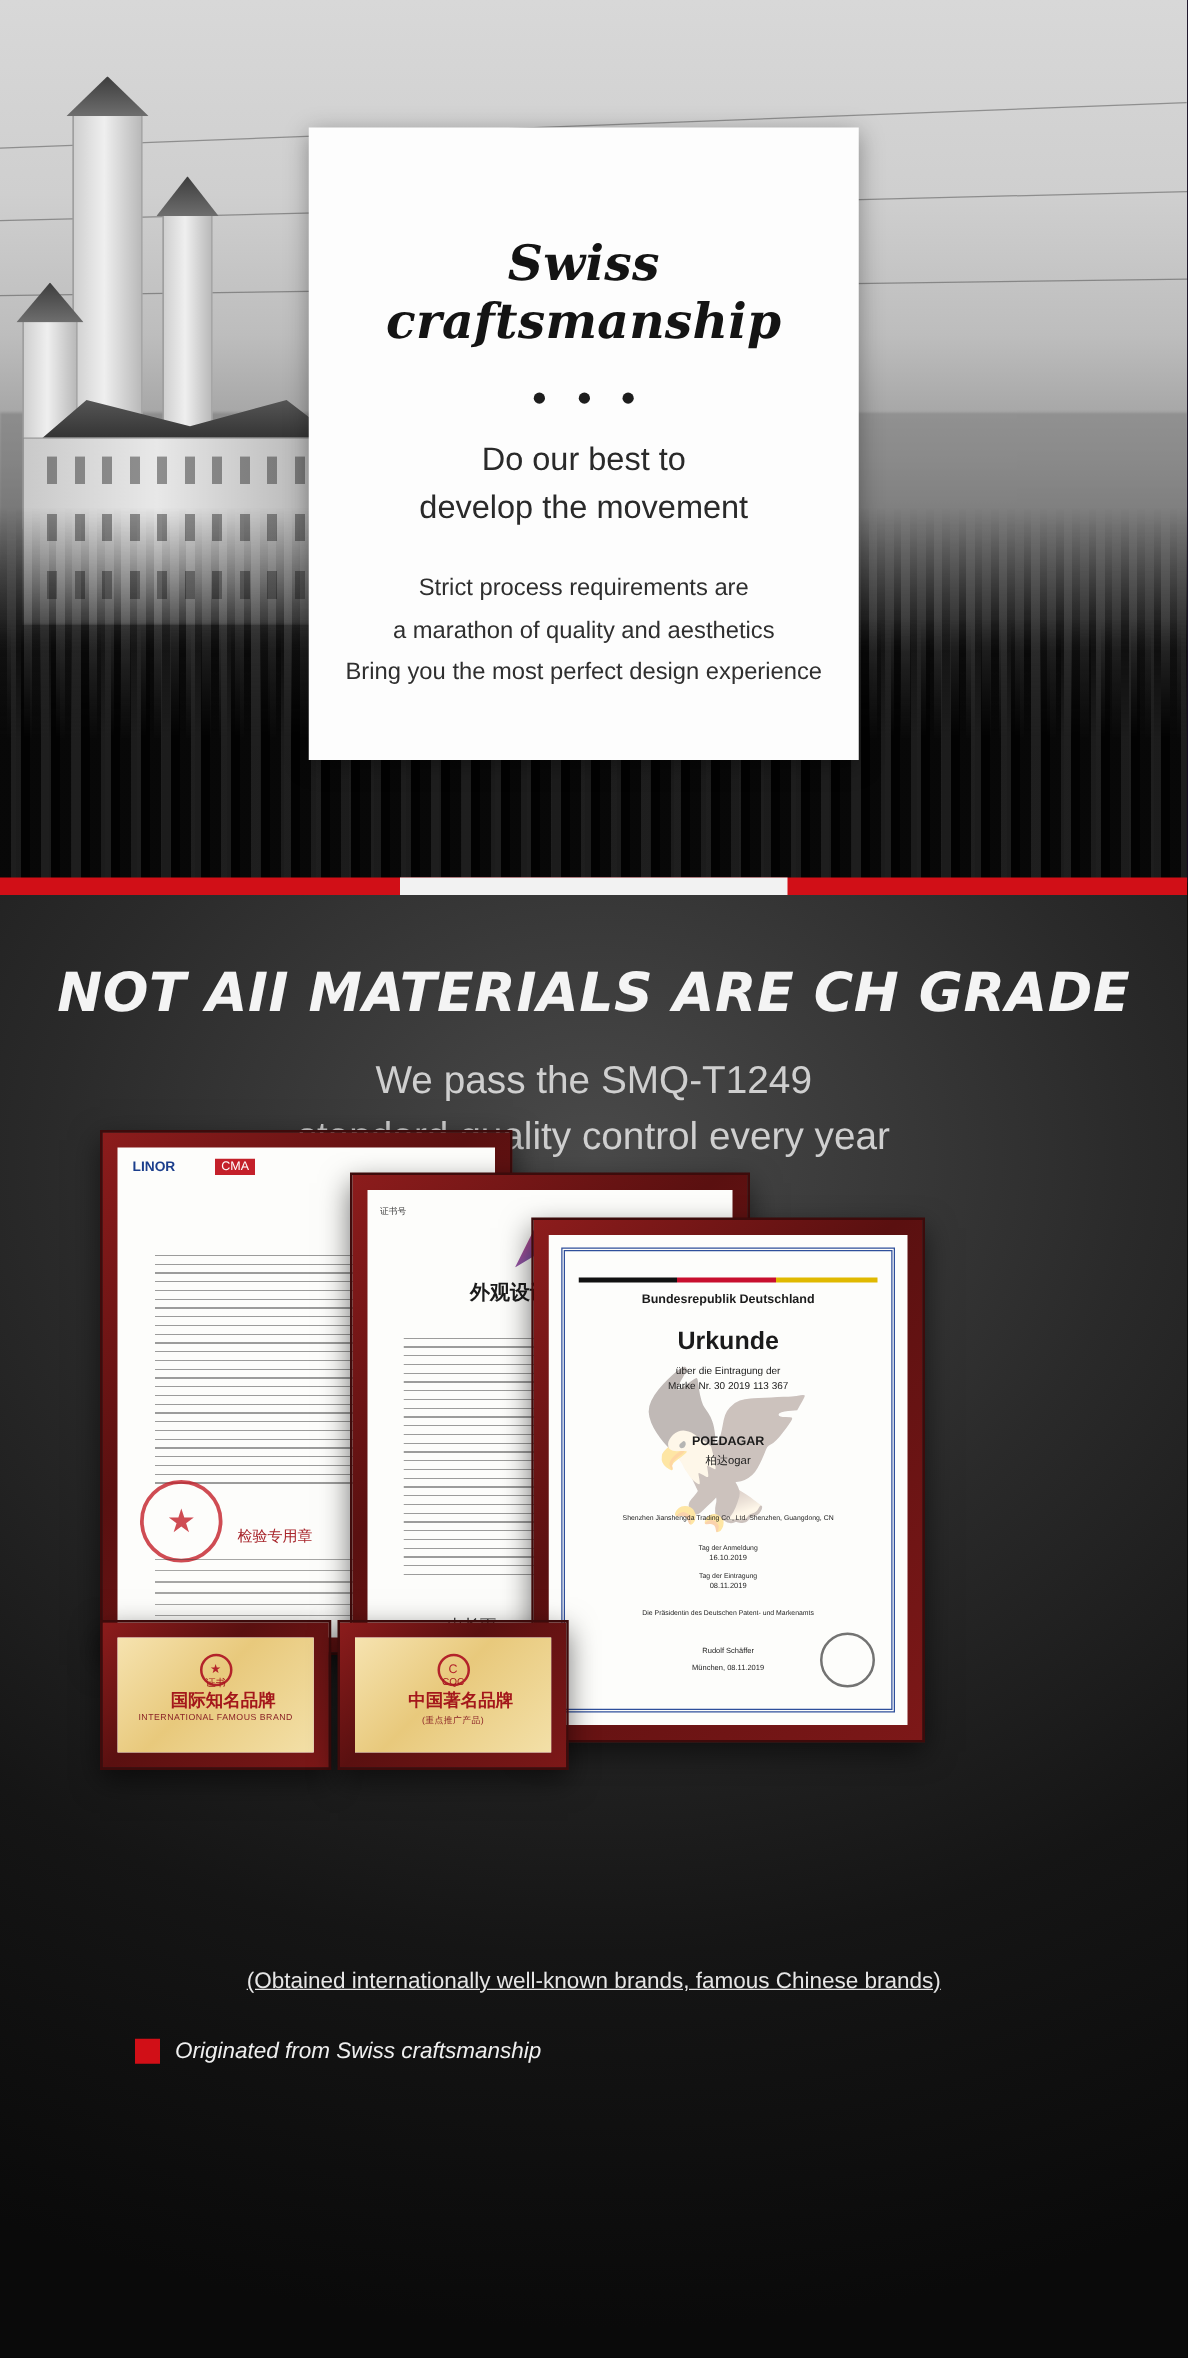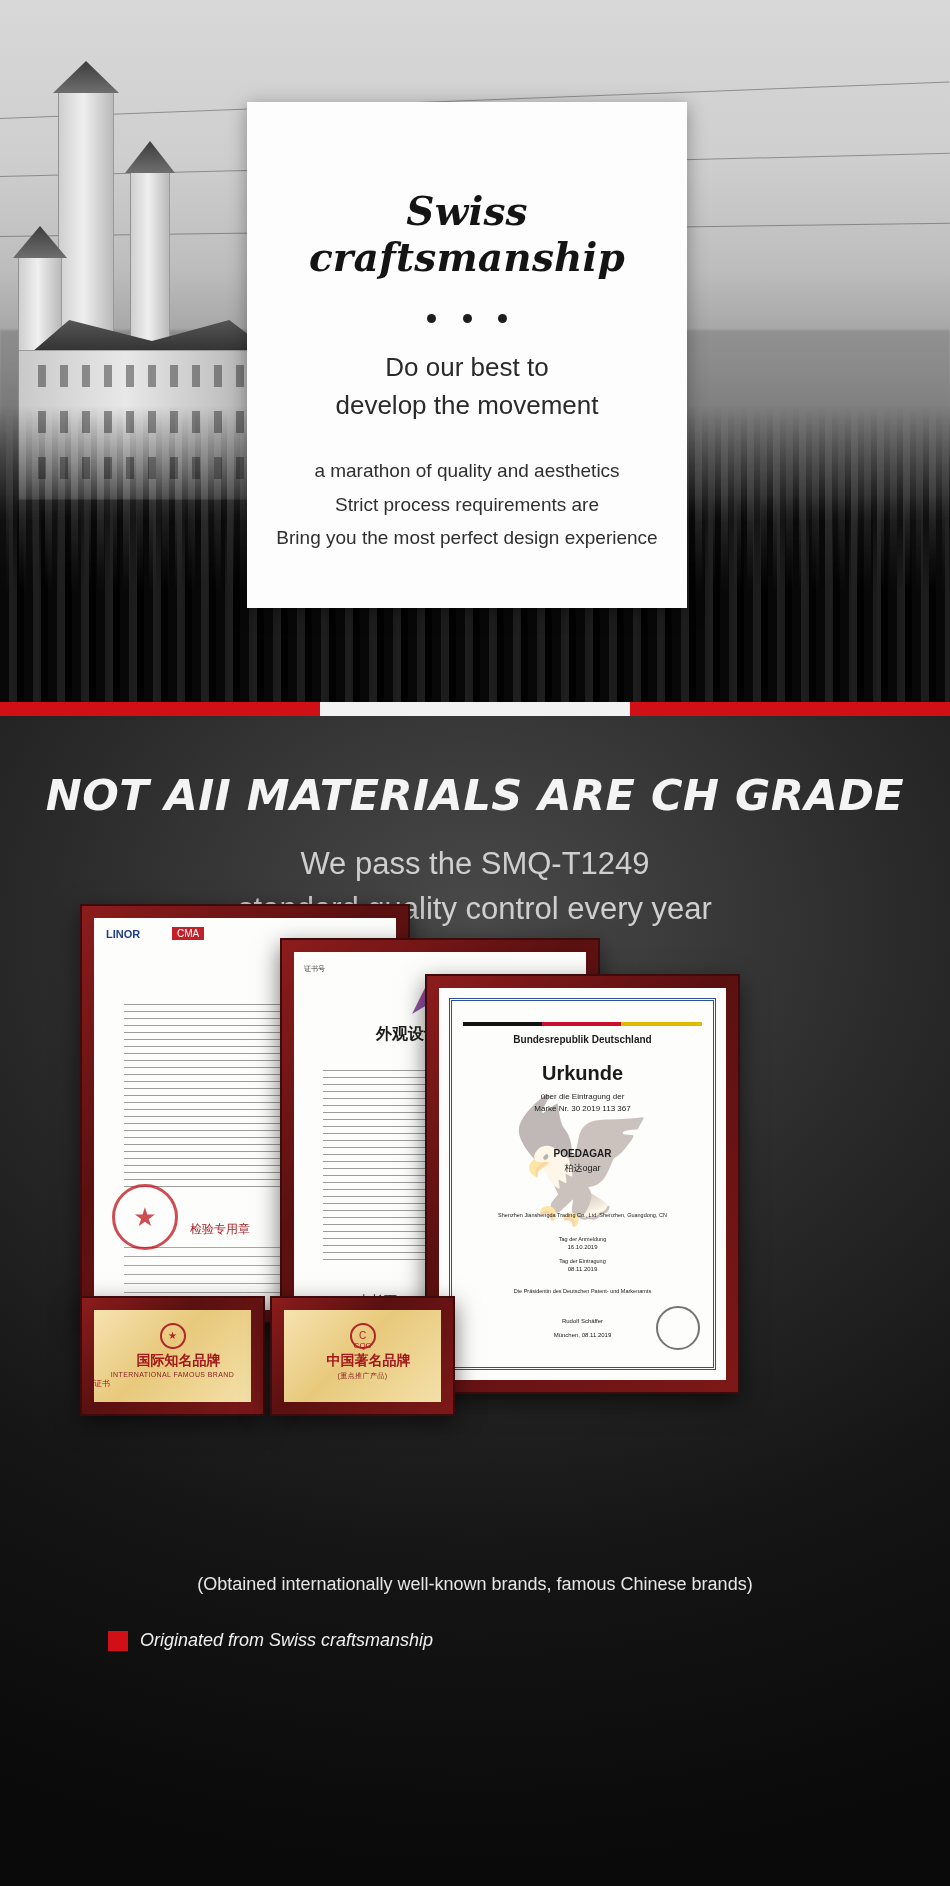--- a/index.html
+++ b/index.html
@@ -346,20 +346,21 @@
     line-height: 22px;
   }
 
   .caption {
     position: absolute;
     left: 0; right: 0;
     top: 858px;
     text-align: center;
     font-size: 18px;
     color: #e6e6e6;
+    text-decoration: underline;
   }
   .origin {
     position: absolute;
     left: 108px;
     top: 914px;
     display: flex;
     align-items: center;
     gap: 12px;
     font-style: italic;
   }
@@ -403,22 +404,22 @@
       <div class="dots">
         <i></i>
         <i></i>
         <i></i>
       </div>
       <div class="quote-sub">
         <div>Do our best to</div>
         <div>develop the movement</div>
       </div>
       <div class="quote-body">
+        <div>Strict process requirements are</div>
         <div>a marathon of quality and aesthetics</div>
-        <div>Strict process requirements are</div>
         <div>Bring you the most perfect design experience</div>
       </div>
     </div>
   </div>
 
   <div class="red-strip">
     <div class="gap"></div>
   </div>
 
   <div class="dark">
@@ -473,21 +474,21 @@
           <div class="ttl" style="top:330px; font-size:6px; font-weight:400;">Rudolf Schäffer</div>
           <div class="ttl" style="top:344px; font-size:6px; font-weight:400;">München, 08.11.2019</div>
           <div class="de-seal"></div>
         </div>
       </div>
 
       <div class="frame plaque1 plaque">
         <div class="paper">
           <div class="gold"></div>
           <div class="gold-badge">★</div>
-          <div style="position:absolute; left:0; right:0; top:34%; text-align:left; font-size:8px; color:#a4171b;margin-top:37px;">证书</div>
+          <div style="position:absolute; left:0; right:0; top:34%; text-align:center; font-size:8px; color:#a4171b;">证书</div>
           <div class="gold-txt">国际知名品牌</div>
           <div class="gold-sub">INTERNATIONAL FAMOUS BRAND</div>
         </div>
       </div>
 
       <div class="frame plaque2 plaque">
         <div class="paper">
           <div class="gold"></div>
           <div class="gold-badge">C</div>
           <div style="position:absolute; left:0; right:0; top:34%; text-align:center; font-size:8px; color:#a4171b;">CQC</div>

